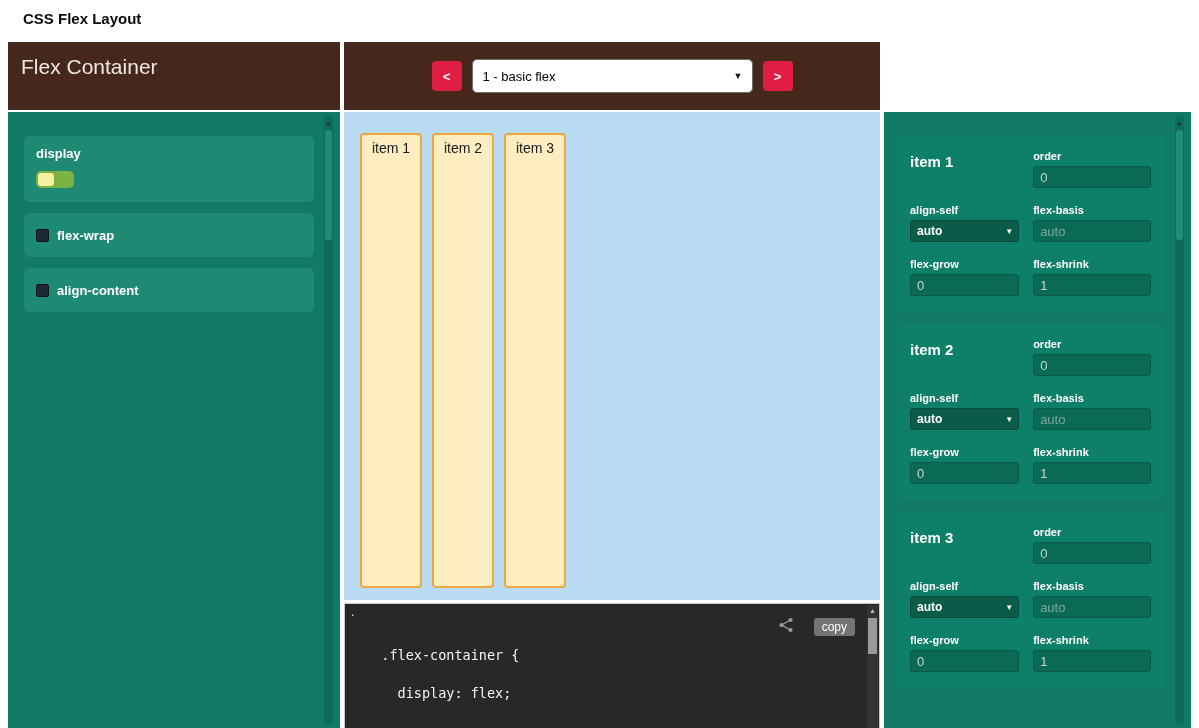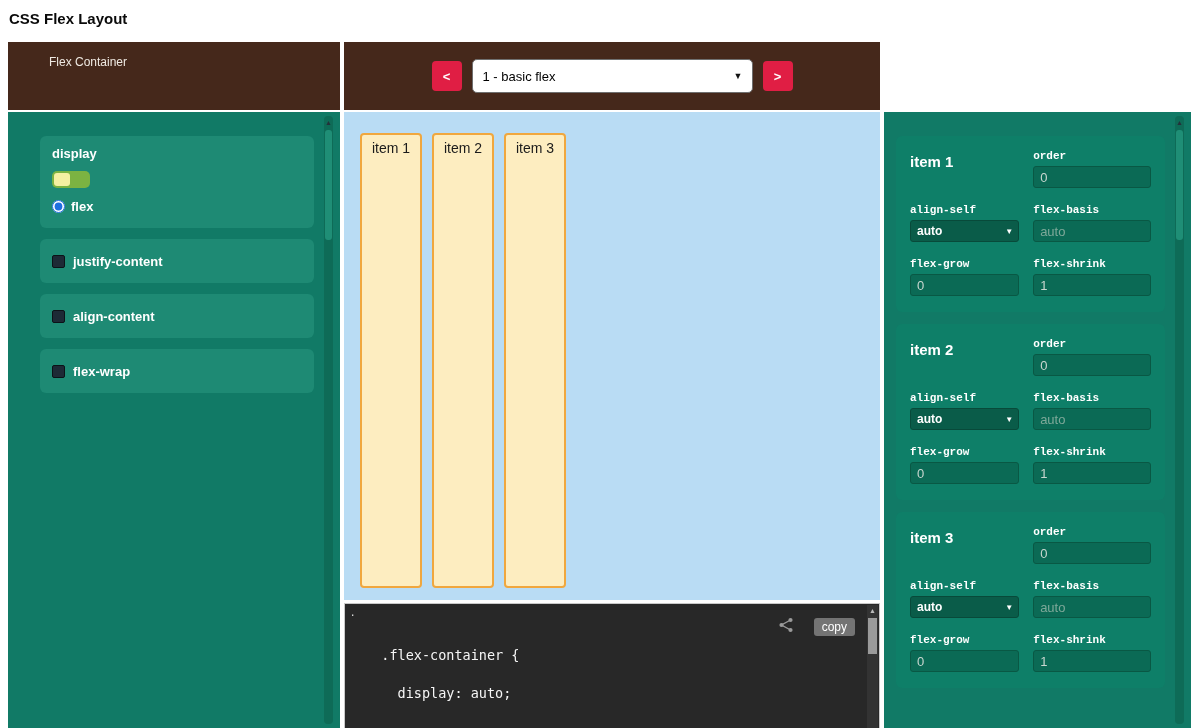--- a/index.html
+++ b/index.html
@@ -2,32 +2,32 @@
 <html><head>
 <meta charset="utf-8">
 <style>
   * { box-sizing: border-box; }
   html, body { margin: 0; padding: 0; }
   body {
     width: 1199px; height: 728px; position: relative; overflow: hidden;
     background: #ffffff; font-family: "Liberation Sans", sans-serif;
   }
 
-  .page-title { position: absolute; top: 10px; left: 9px; font-size: 15px; font-weight: bold; color: #0a0a0a; }
+  .page-title { position: absolute; top: 10px; left: 23px; font-size: 15px; font-weight: bold; color: #0a0a0a; }
 
   .col { position: absolute; top: 42px; bottom: 0; overflow: hidden; }
   .col-left  { left: 8px;   width: 332px; }
   .col-mid   { left: 344px; width: 536px; }
   .col-right { left: 884px; width: 307px; }
 
   .panel-header { position: relative; height: 68px; background: #45281b; color: #efe9e2; }
-  .panel-title  { position: absolute; top: 13px; left: 13px; font-size: 12px; margin-left: 28px; }
+  .panel-title  { position: absolute; top: 13px; left: 13px; font-size: 21px; }
 
   .panel-body { position: absolute; top: 70px; left: 0; right: 0; bottom: 0; background: #117a66; }
-  .left-body  { padding: 24px 26px 0 32px; }
+  .left-body  { padding: 24px 26px 0 16px; }
   .right-body { padding: 24px 26px 0 12px; }
 
   
   .section { background: #1e8a74; border-radius: 6px; margin-bottom: 11px; }
   .display-section { padding: 10px 12px 14px; }
   .check-section { height: 44px; display: flex; align-items: center; padding: 0 12px; }
   .prop-label { color: #ffffff; font-weight: bold; font-size: 13px; line-height: 15px; margin-bottom: 10px; }
   .toggle { width: 38px; height: 17px; border-radius: 5px; background: #7cb342; position: relative; cursor: pointer; }
   .toggle-knob { position: absolute; left: 2px; top: 2px; width: 16px; height: 13px; border-radius: 3px; background: #f5f0a2; }
   .radio-row { display: flex; align-items: center; gap: 6px; margin-top: 11px; color: #ffffff; font-weight: bold; font-size: 13px; cursor: pointer; }
@@ -71,21 +71,21 @@
   
   .count-controls { position: absolute; right: 21px; bottom: 7px; display: flex; align-items: center; gap: 10px; }
   .count-btn { width: 25px; height: 24px; border: 1px solid #bbbbbb; border-radius: 4px; background: #fbfbfb;
                color: #1a1a1a; font-size: 15px; font-weight: bold; padding: 0; font-family: inherit; cursor: pointer; }
   .item-count { color: #ffffff; font-size: 23px; }
 
   .item-card { background: #0e7f68; border-radius: 6px; padding: 14px 14px 16px; margin-bottom: 12px; }
   .card-grid { display: grid; grid-template-columns: 1fr 1.08fr; column-gap: 14px; row-gap: 16px; }
   .title-cell { align-self: start; padding-top: 3px; }
   .item-title { color: #ffffff; font-size: 15px; font-weight: bold; }
-  .field-label { display: block; color: #ffffff; font-size: 11px; font-weight: bold; margin-bottom: 4px; font-family: Liberation Mono, monospace; }
+  .field-label { display: block; color: #ffffff; font-size: 11px; font-weight: bold; margin-bottom: 4px; }
   .field-input { width: 100%; height: 22px; background: #0b6a55; border: 1px solid #095844; border-radius: 3px;
                  color: #c8d6cf; font-size: 13px; padding: 0 6px; font-family: inherit; }
   .field-input::placeholder { color: #7ea899; }
   .card-select-wrap { position: relative; }
   .card-select { width: 100%; height: 22px; background: #0a5c49; border: 1px solid #084a3a; border-radius: 3px;
                  color: #ffffff; font-weight: bold; font-size: 12px; padding: 0 18px 0 6px; appearance: none; font-family: inherit; }
   .card-caret { position: absolute; right: 6px; top: 50%; transform: translateY(-50%); color: #ffffff; font-size: 8px; pointer-events: none; }
 </style>
 </head>
 <body>
@@ -96,42 +96,32 @@
   <header class="panel-header">
     <span class="panel-title">Flex Container</span>
   </header>
   <div class="panel-body left-body">
 
     <div class="section display-section">
       <div class="prop-label">display</div>
       <div class="toggle">
         <span class="toggle-knob"></span>
       </div>
-      <label class="radio-row">
-        <input type="radio" checked="" style="">
-        <span>flex</span>
-      </label>
     </div>
 
     <div class="section check-section">
       <label class="check-row">
         <input type="checkbox" class="dark-check" style="">
-        <span>justify-content</span>
+        <span>flex-wrap</span>
       </label>
     </div>
     <div class="section check-section">
       <label class="check-row">
         <input type="checkbox" class="dark-check" style="">
         <span>align-content</span>
-      </label>
-    </div>
-    <div class="section check-section">
-      <label class="check-row">
-        <input type="checkbox" class="dark-check" style="">
-        <span>flex-wrap</span>
       </label>
     </div>
 
     <div class="vscroll">
       <span class="scroll-arrow">▲</span>
       <span class="scroll-thumb"></span>
     </div>
   </div>
 </section>
 
@@ -162,21 +152,21 @@
           <circle cx="12.5" cy="3" r="2.1" fill="#9a9a9a"></circle>
           <circle cx="3.5" cy="8" r="2.1" fill="#9a9a9a"></circle>
           <circle cx="12.5" cy="13" r="2.1" fill="#9a9a9a"></circle>
         </svg>
       </span>
       <button class="copy-btn">copy</button>
     </div>
     <div class="code-lines">
       <div class="code-line">  .flex-container {</div>
       <div class="code-line"></div>
-      <div class="code-line">    display: auto;</div>
+      <div class="code-line">    display: flex;</div>
     </div>
     <div class="code-scroll">
       <span class="code-scroll-arrow">▲</span>
       <span class="code-thumb"></span>
     </div>
   </div>
 </section>
 
 <section class="col col-right">
   <div class="panel-body right-body">

